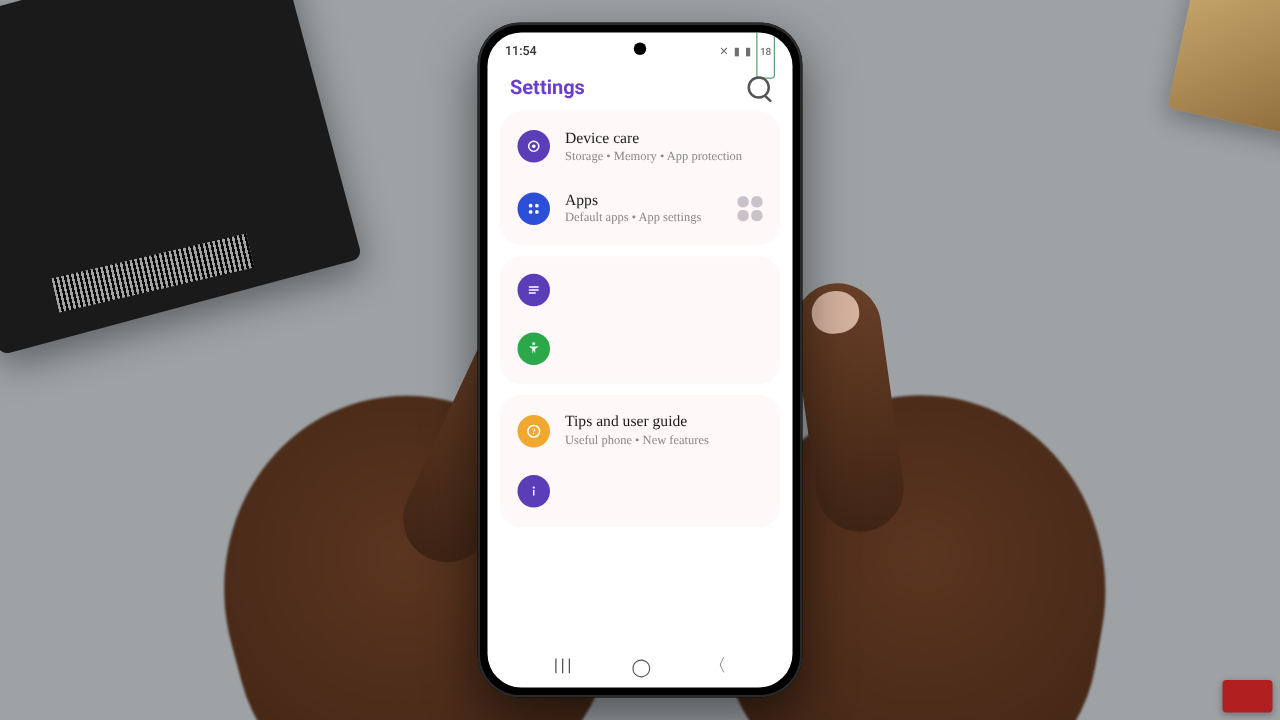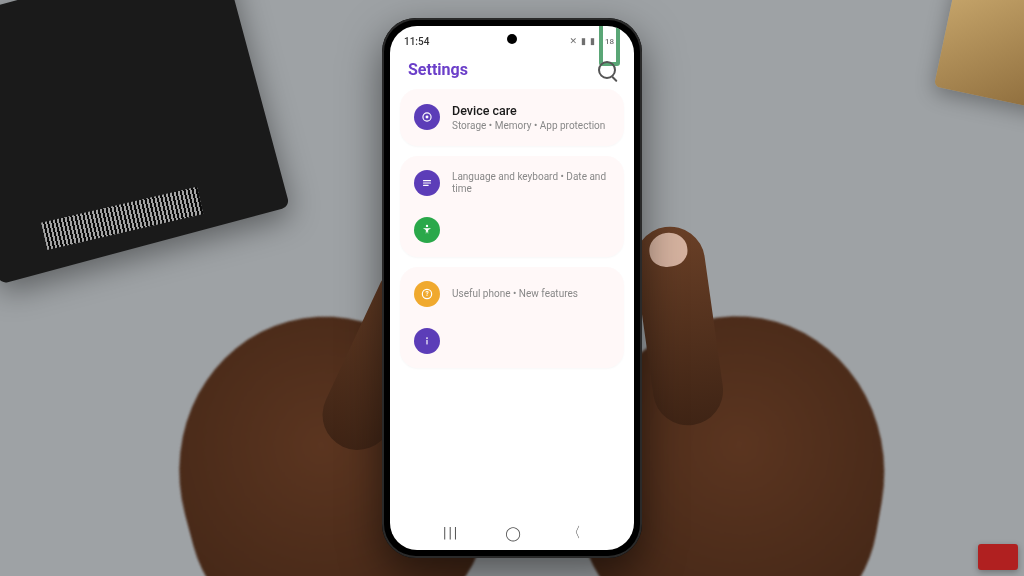--- a/index.html
+++ b/index.html
@@ -94,20 +94,21 @@
   .search-ico { width:18px; height:18px; border:2px solid #555; border-radius:50%; position:relative;}
   .search-ico::after { content:""; position:absolute; width:7px; height:2px; background:#555; bottom:-3px; right:-4px; transform:rotate(45deg); border-radius:2px;}
 
   .list { flex:1; overflow-y:hidden; padding: 0 10px; }
   .group {
     background:#fff8f8;
     border-radius:18px;
     margin-bottom:10px;
     padding: 4px 0;
     box-shadow: 0 1px 2px rgba(0,0,0,.03);
+    font-family: Liberation Serif, serif;
   }
   .item {
     display:flex; align-items:center; gap:12px;
     padding: 10px 14px;
   }
   .item + .item { border-top: 1px solid rgba(0,0,0,0); }
   .ico {
     width:26px; height:26px; border-radius:50%;
     display:flex; align-items:center; justify-content:center;
     flex-shrink:0; color:#fff; font-size:12px;
@@ -160,21 +161,21 @@
 <div class="phone">
   <div class="screen">
     <div class="camera-punch"></div>
 
     <div class="statusbar">
       <span>11:54</span>
       <span class="right">
         <span class="sb-ico">✕</span>
         <span class="sb-ico">▮</span>
         <span class="sb-ico">▮</span>
-        <span class="sb-ico" style="border:4px solid #15803d;border-radius:3px;padding:16px 2px;font-size:8px;">18</span>
+        <span class="sb-ico" style="border:1px solid #15803d;border-radius:3px;padding:16px 2px;font-size:8px;">18</span>
       </span>
     </div>
 
     <div class="header">
       <h1>Settings</h1>
       <span class="search-ico"></span>
     </div>
 
     <div class="list">
 
@@ -184,33 +185,52 @@
             <svg width="14" height="14" viewBox="0 0 24 24" fill="none">
                 <circle cx="12" cy="12" r="7" stroke="#fff" stroke-width="2"></circle>
                 <circle cx="12" cy="12" r="2.5" fill="#fff"></circle>
               </svg>
           </span>
           <div class="txt">
             <div class="title">Device care</div>
             <div class="sub">Storage • Memory • App protection</div>
           </div>
         </div>
+        <div class="item">
+          <span class="ico" style="background:#2b4fd6">
+            <svg width="12" height="12" viewBox="0 0 24 24">
+                <circle cx="7" cy="7" r="3" fill="#fff"></circle>
+                <circle cx="17" cy="7" r="3" fill="#fff"></circle>
+                <circle cx="7" cy="17" r="3" fill="#fff"></circle>
+                <circle cx="17" cy="17" r="3" fill="#fff"></circle>
+              </svg>
+          </span>
+          <div class="txt">
+            <div class="title">Apps</div>
+            <div class="sub">Default apps • App settings</div>
+          </div>
+          <div class="quad">
+              <span></span>
+              <span></span>
+              <span></span>
+              <span></span>
+            </div>
+        </div>
       </div>
 
       <div class="group">
         <div class="item">
           <span class="ico" style="background:#5c3db8">
             <svg width="14" height="14" viewBox="0 0 24 24" fill="#fff">
                 <rect x="5" y="7" width="14" height="2" rx="1"></rect>
                 <rect x="5" y="11" width="14" height="2" rx="1"></rect>
                 <rect x="5" y="15" width="10" height="2" rx="1"></rect>
               </svg>
           </span>
           <div class="txt">
-            <div class="sub">Language and keyboard • Date and time</div>
           </div>
         </div>
         <div class="item">
           <span class="ico" style="background:#2aa84a">
             <svg width="14" height="14" viewBox="0 0 24 24" fill="#fff">
                 <circle cx="12" cy="5" r="2"></circle>
                 <path d="M5 9h14l-5 3v7l-2-5-2 5v-7z"></path>
               </svg>
           </span>
         </div>
@@ -218,20 +238,21 @@
 
       <div class="group">
         <div class="item">
           <span class="ico" style="background:#f0a92e">
             <svg width="14" height="14" viewBox="0 0 24 24" fill="#fff">
                 <circle cx="12" cy="12" r="8" fill="none" stroke="#fff" stroke-width="2"></circle>
                 <text x="12" y="16" text-anchor="middle" font-size="11" fill="#fff" font-weight="bold">?</text>
               </svg>
           </span>
           <div class="txt">
+            <div class="title">Tips and user guide</div>
             <div class="sub">Useful phone • New features</div>
           </div>
         </div>
         <div class="item">
           <span class="ico" style="background:#5c3db8">
             <svg width="14" height="14" viewBox="0 0 24 24" fill="#fff">
                 <circle cx="12" cy="7" r="1.5"></circle>
                 <rect x="11" y="10" width="2" height="8" rx="1"></rect>
               </svg>
           </span>

